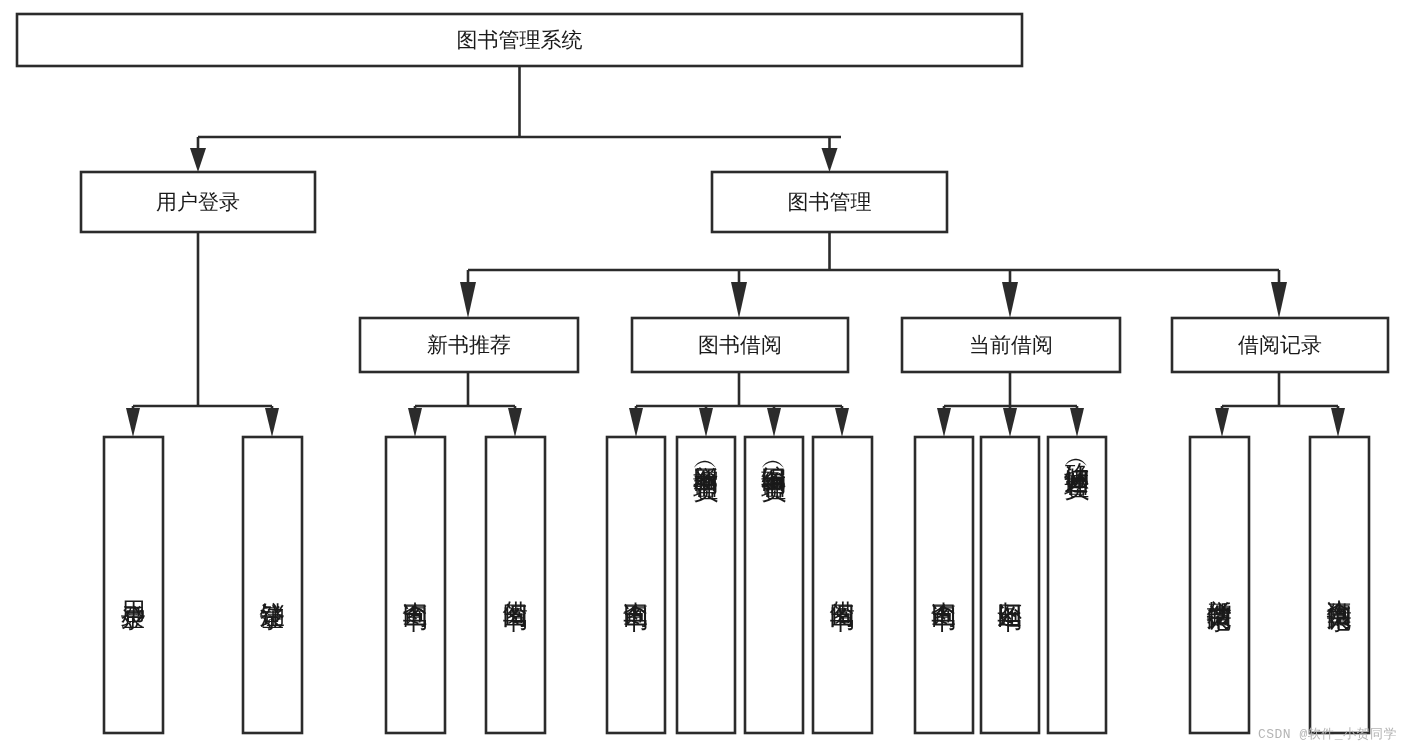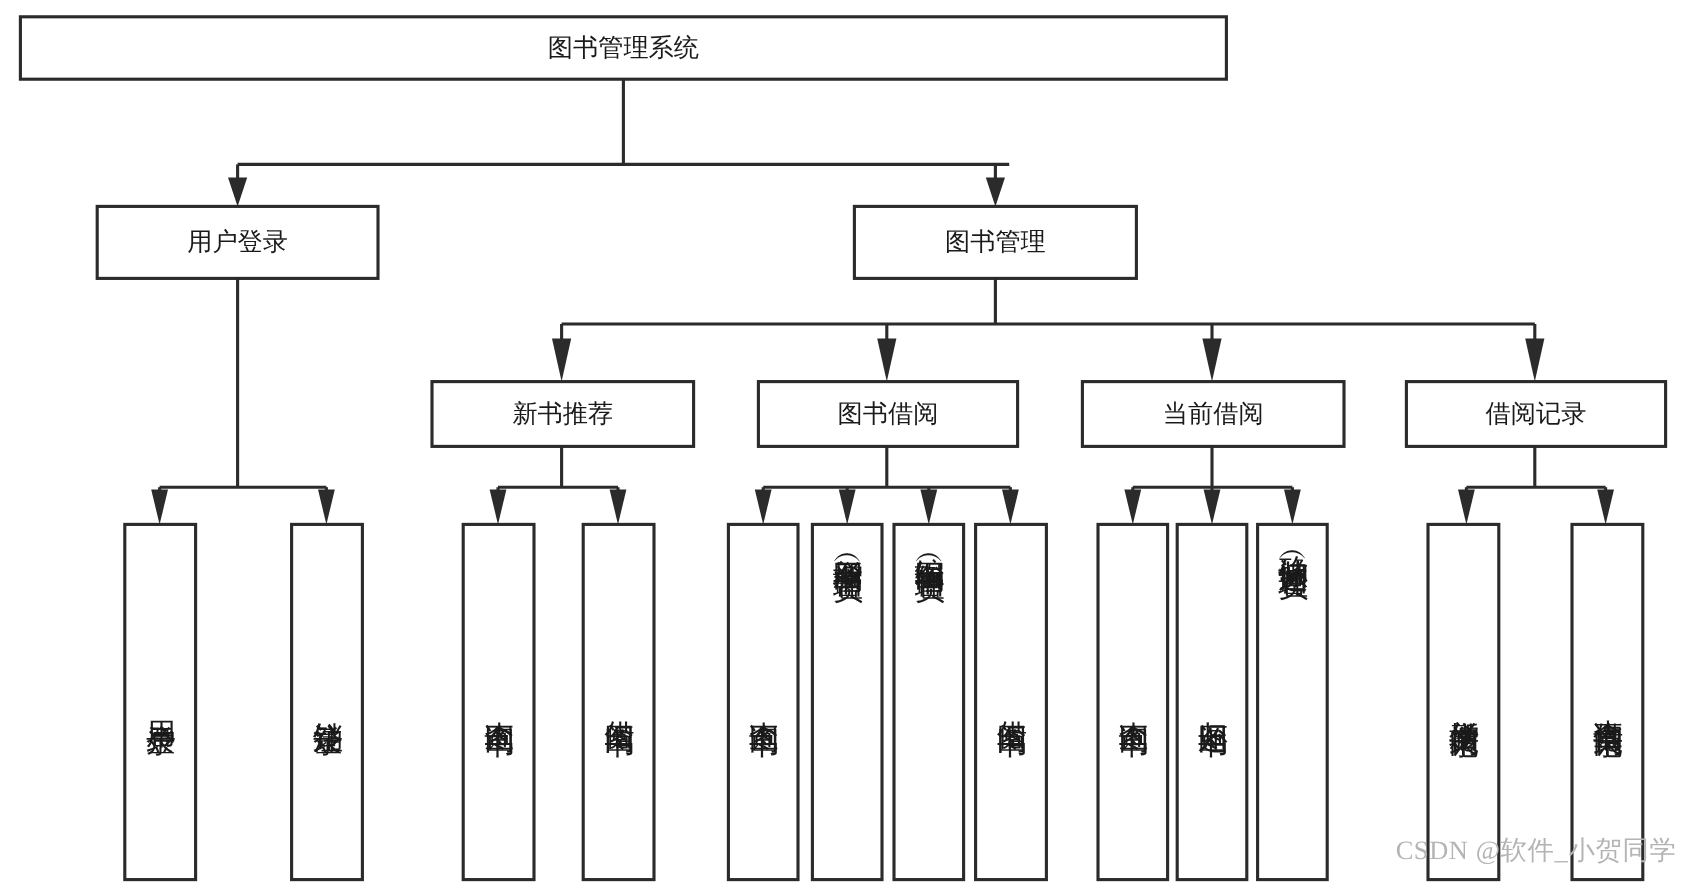--- a/index.html
+++ b/index.html
@@ -59,23 +59,23 @@
     letter-spacing: 2px;
     display: flex;
     align-items: center;
     justify-content: center;
     white-space: nowrap;
     pointer-events: none;
   }
   .watermark {
     position: absolute;
     right: 8px;
-    bottom: 23px;
-    font-family: Liberation Serif, serif;
-    font-size: 22px;
+    bottom: 4px;
+    font-family: Liberation Mono, monospace;
+    font-size: 13px;
     color: #b4b4b4;
     letter-spacing: 0.5px;
     white-space: nowrap;
   }
 </style>
 </head>
 <body>
 
 <div id="diagram-root">
 

